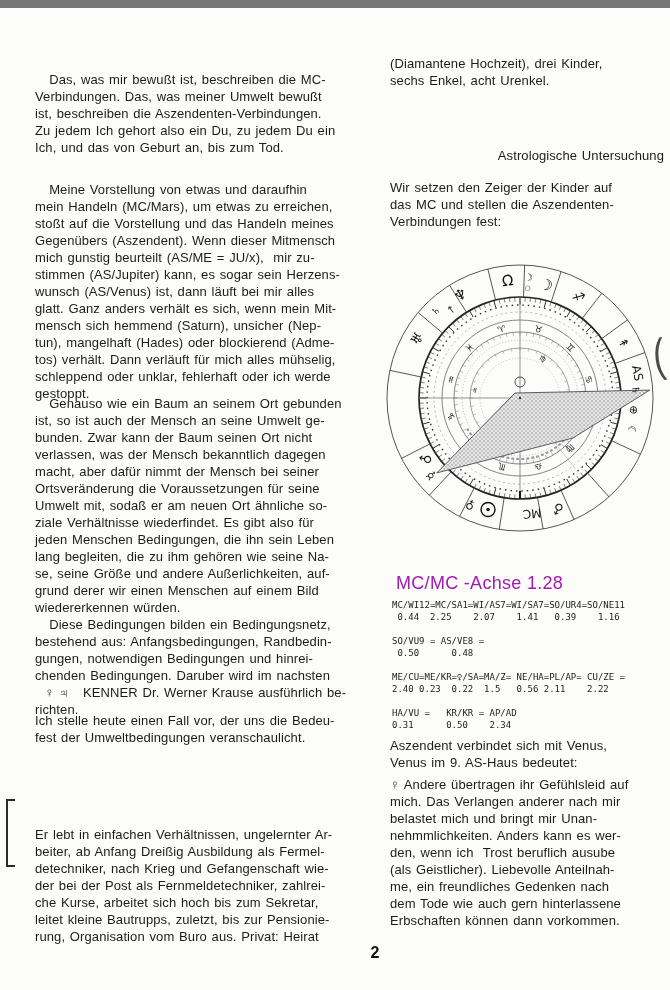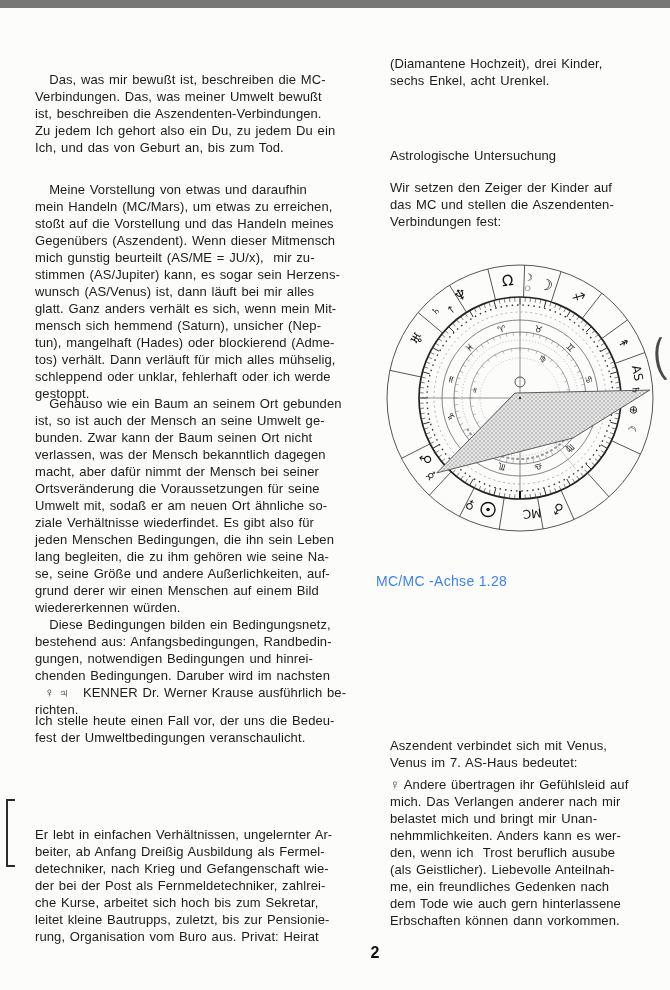--- a/index.html
+++ b/index.html
@@ -7,24 +7,24 @@
     position:relative;width:670px;height:990px;margin:8px auto;
     background:#fcfcfb;overflow:hidden;
     font-family:"Liberation Sans", sans-serif;color:#1c1c1c;
   }
   .para{
     position:absolute;white-space:pre-wrap;
     font-size:13px;line-height:17px;word-spacing:1px;letter-spacing:.1px;
   }
   .leftcol{left:35px;width:320px;}
   .rightcol{left:390px;width:274px;}
-  .heading{font-size:13px;text-align:left;width:274px;}
+  .heading{font-size:13px;text-align:right;width:274px;}
   .axis-heading{
-    position:absolute;left:376px;top:565px;
-    font-size:14px;letter-spacing:.3px;color:#3b82f6;
+    position:absolute;left:396px;top:565px;
+    font-size:18px;letter-spacing:.3px;color:#a21caf;
   }
   .formulas{
     position:absolute;left:392px;top:591px;white-space:pre;
     font-family:"DejaVu Sans Mono","DejaVu Sans",monospace;
     font-size:9px;line-height:12px;color:#222;
   }
   .pagenum{
     position:absolute;left:330px;top:936px;width:90px;text-align:center;
     font-size:16px;font-weight:bold;color:#111;
   }
@@ -392,23 +392,34 @@
         <text x="81.50000000000003" y="46.94297694965179" font-size="15" text-anchor="middle" dominant-baseline="central" fill="#101010" transform="rotate(-30 81.50000000000003 46.94297694965179)">♆</text>
         <text x="72.04591476352627" y="61.74279559604713" font-size="10" text-anchor="middle" dominant-baseline="central" fill="#101010" transform="rotate(-38 72.04591476352627 61.74279559604713)">↑</text>
         <text x="56.94633717446136" y="62.959884159023176" font-size="9" text-anchor="middle" dominant-baseline="central" fill="#101010" transform="rotate(-44 56.94633717446136 62.959884159023176)">♄</text>
         <circle cx="141" cy="134" r="5" fill="none" stroke="#444" stroke-width="0.9"></circle>
         <line x1="141" y1="243" x2="141" y2="251" stroke="#111" stroke-width="2"></line>
         <circle cx="141" cy="150" r="1.2" fill="#333"></circle>
       </svg>
   </div>
 
   <div class="axis-heading">MC/MC -Achse 1.28</div>
+  <div class="formulas">MC/WI12=MC/SA1=WI/AS7=WI/SA7=SO/UR4=SO/NE11
+ 0.44  2.25    2.07    1.41   0.39    1.16
+
+SO/VU9 = AS/VE8 =
+ 0.50      0.48
+
+ME/CU=ME/KR=♀/SA=MA/Ƶ= NE/HA=PL/AP= CU/ZE =
+2.40 0.23  0.22  1.5   0.56 2.11    2.22
+
+HA/VU =   KR/KR = AP/AD
+0.31      0.50    2.34</div>
 
   <div class="para rightcol" style="top:729px">Aszendent verbindet sich mit Venus,
-Venus im 7. AS-Haus bedeutet:</div>
+Venus im 9. AS-Haus bedeutet:</div>
   <div class="para rightcol" style="top:768px">♀ Andere übertragen ihr Gefühlsleid auf
 mich. Das Verlangen anderer nach mir
 belastet mich und bringt mir Unan-
 nehmmlichkeiten. Anders kann es wer-
 den, wenn ich  Trost beruflich ausube
 (als Geistlicher). Liebevolle Anteilnah-
 me, ein freundliches Gedenken nach
 dem Tode wie auch gern hinterlassene
 Erbschaften können dann vorkommen.</div>
 

